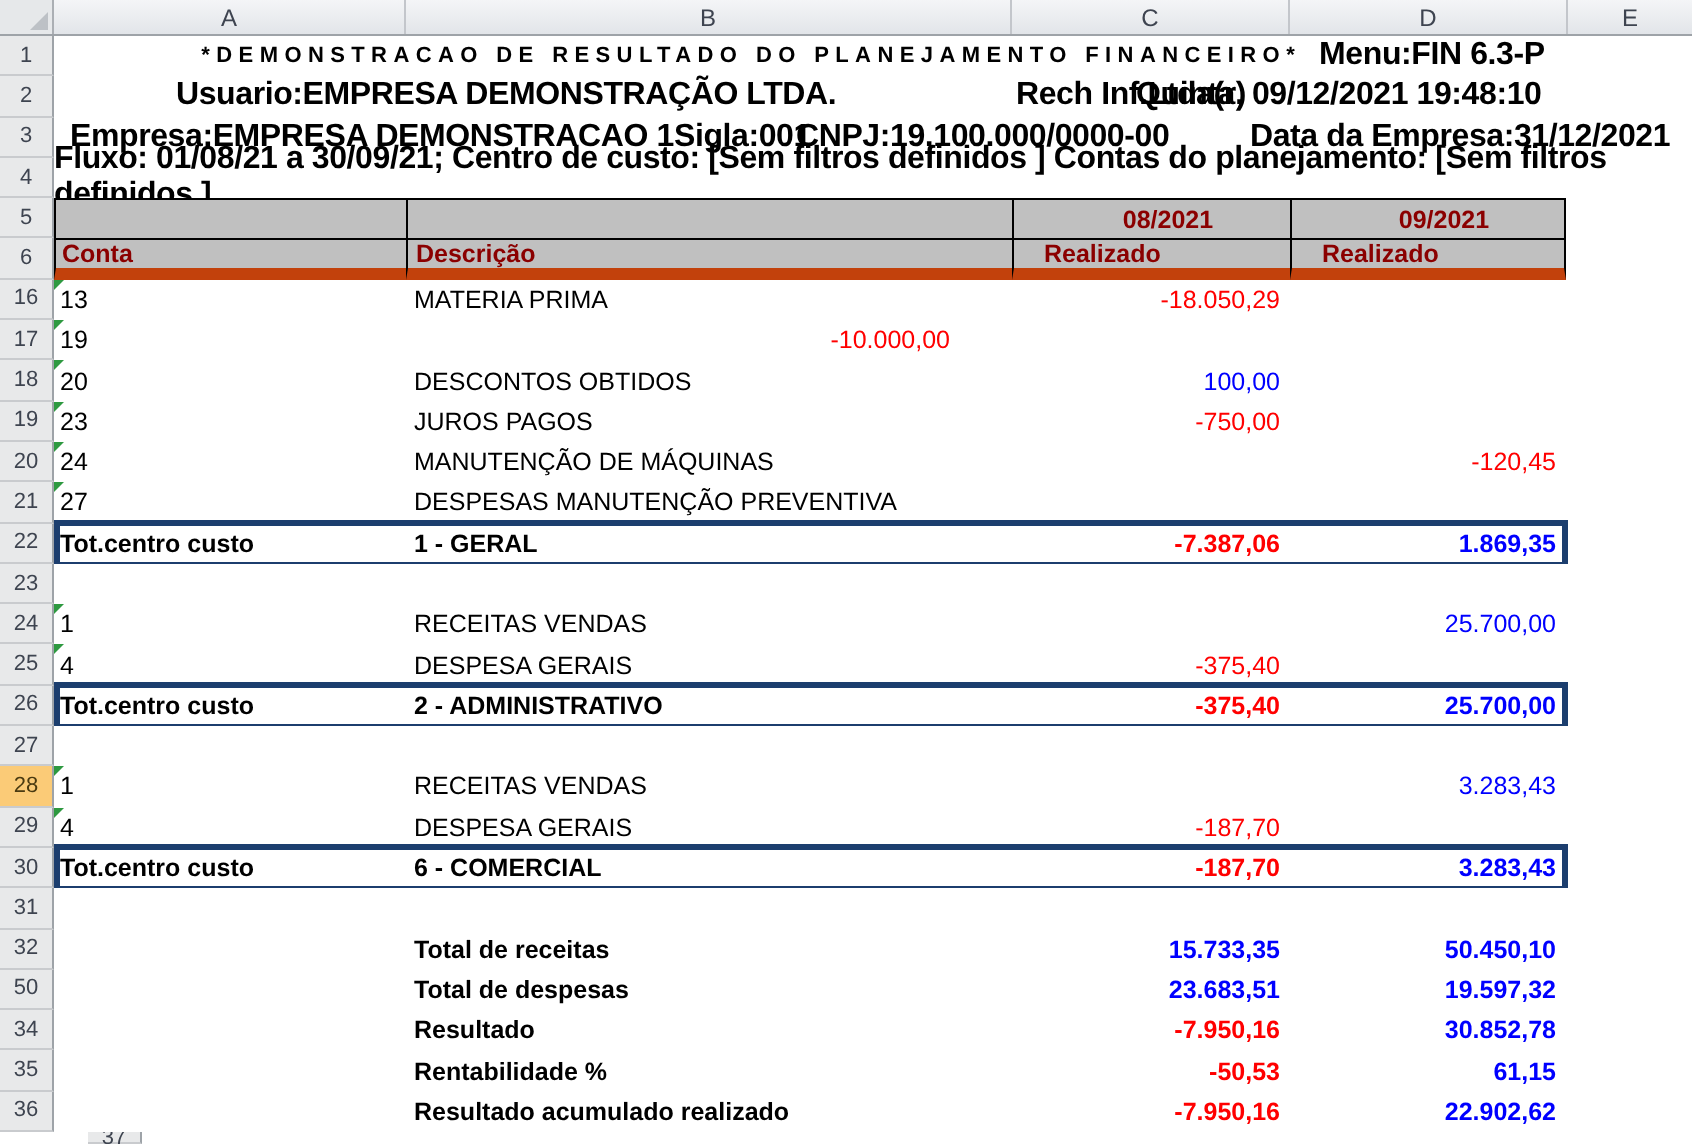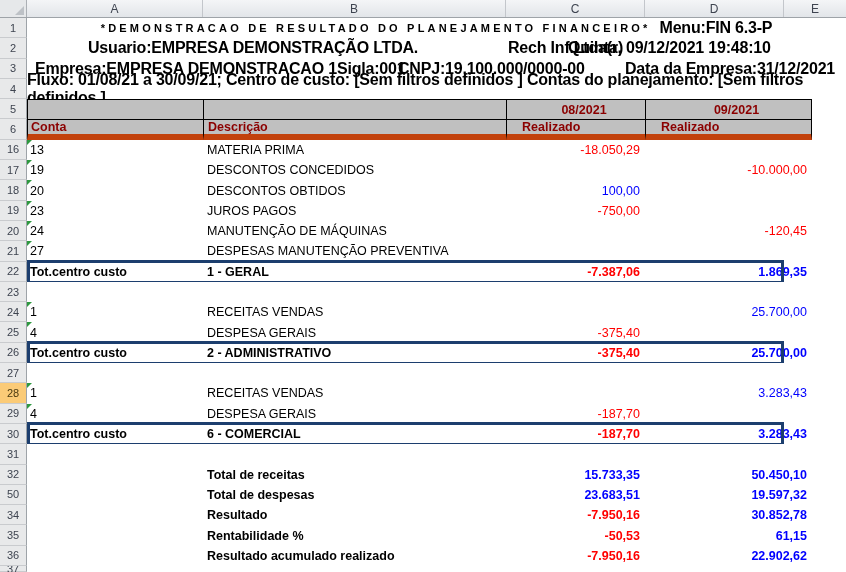--- a/index.html
+++ b/index.html
@@ -14,29 +14,29 @@
   .corner-tri{position:absolute;right:2px;bottom:2px;width:0;height:0;
     border-left:9px solid transparent;border-bottom:9px solid #BDC1C6;}
   .colhead{height:100%;display:flex;align-items:center;justify-content:center;
     font-size:12px;color:#3E4450;background:linear-gradient(#F4F5F7,#E2E5E9);
     border-right:1px solid #C3C6CB;}
   
   .wA{width:176px;} .wB{width:303px;} .wC{width:139px;} .wD{width:139px;} .wE{width:62px;border-right:none;}
   
   .body{position:relative;}
   .row{display:flex;height:20.3px;position:relative;}
-  .row.partial{height:6px;overflow:hidden;}
+  .row.partial{height:6px;overflow:hidden;padding-left:44px;}
   .rh{width:27px;flex:none;background:#E8E9EA;border-right:1px solid #9EA3A8;border-bottom:1px solid #C9CBCE;
     display:flex;align-items:center;justify-content:center;font-size:11px;color:#3E4450;}
   .rh.sel{background:#FBCB77;color:#4A3A10;}
   .cell{flex:none;position:relative;display:flex;align-items:center;font-size:12.5px;background:#fff;overflow:visible;white-space:nowrap;}
   .cA{width:176px;padding-left:3px;}
   .cB{width:303px;padding-left:4px;}
   .cC{width:139px;justify-content:flex-end;padding-right:5px;}
-  .cD{width:167px;justify-content:flex-end;padding-right:5px;}
+  .cD{width:138px;justify-content:flex-end;padding-right:5px;}
   .cE{width:62px;}
   .b{font-weight:bold;}
   
   .freeline{position:absolute;top:0;left:27px;width:819px;height:100%;display:flex;align-items:center;}
   .centerline{justify-content:center;gap:9px;}
   .abs{position:absolute;top:50%;transform:translateY(-50%);white-space:nowrap;}
   .hl{font-weight:bold;font-size:16px;letter-spacing:-0.2px;}
   .spaced{letter-spacing:3.2px;font-weight:bold;font-size:11px;}
   
   .h5 .hc,.h6 .hc{background:#C0C0C0;color:#8B0000;font-weight:bold;border-left:1px solid #000;}
@@ -126,21 +126,20 @@
           <div class="rh">16</div>
           <div class="cell cA">13<div class="mk"></div></div>
           <div class="cell cB">MATERIA PRIMA</div>
           <div class="cell cC" style="color: rgb(255, 0, 0);">-18.050,29</div>
           <div class="cell cD"></div>
           <div class="cell cE"></div>
         </div>
         <div class="row">
           <div class="rh">17</div>
           <div class="cell cA">19<div class="mk"></div></div>
-          <div class="cell cB">DESCONTOS CONCEDIDOS</div>
           <div class="cell cC"></div>
           <div class="cell cD" style="color: rgb(255, 0, 0);">-10.000,00</div>
           <div class="cell cE"></div>
         </div>
         <div class="row">
           <div class="rh">18</div>
           <div class="cell cA">20<div class="mk"></div></div>
           <div class="cell cB">DESCONTOS OBTIDOS</div>
           <div class="cell cC" style="color: rgb(0, 0, 255);">100,00</div>
           <div class="cell cD"></div>

